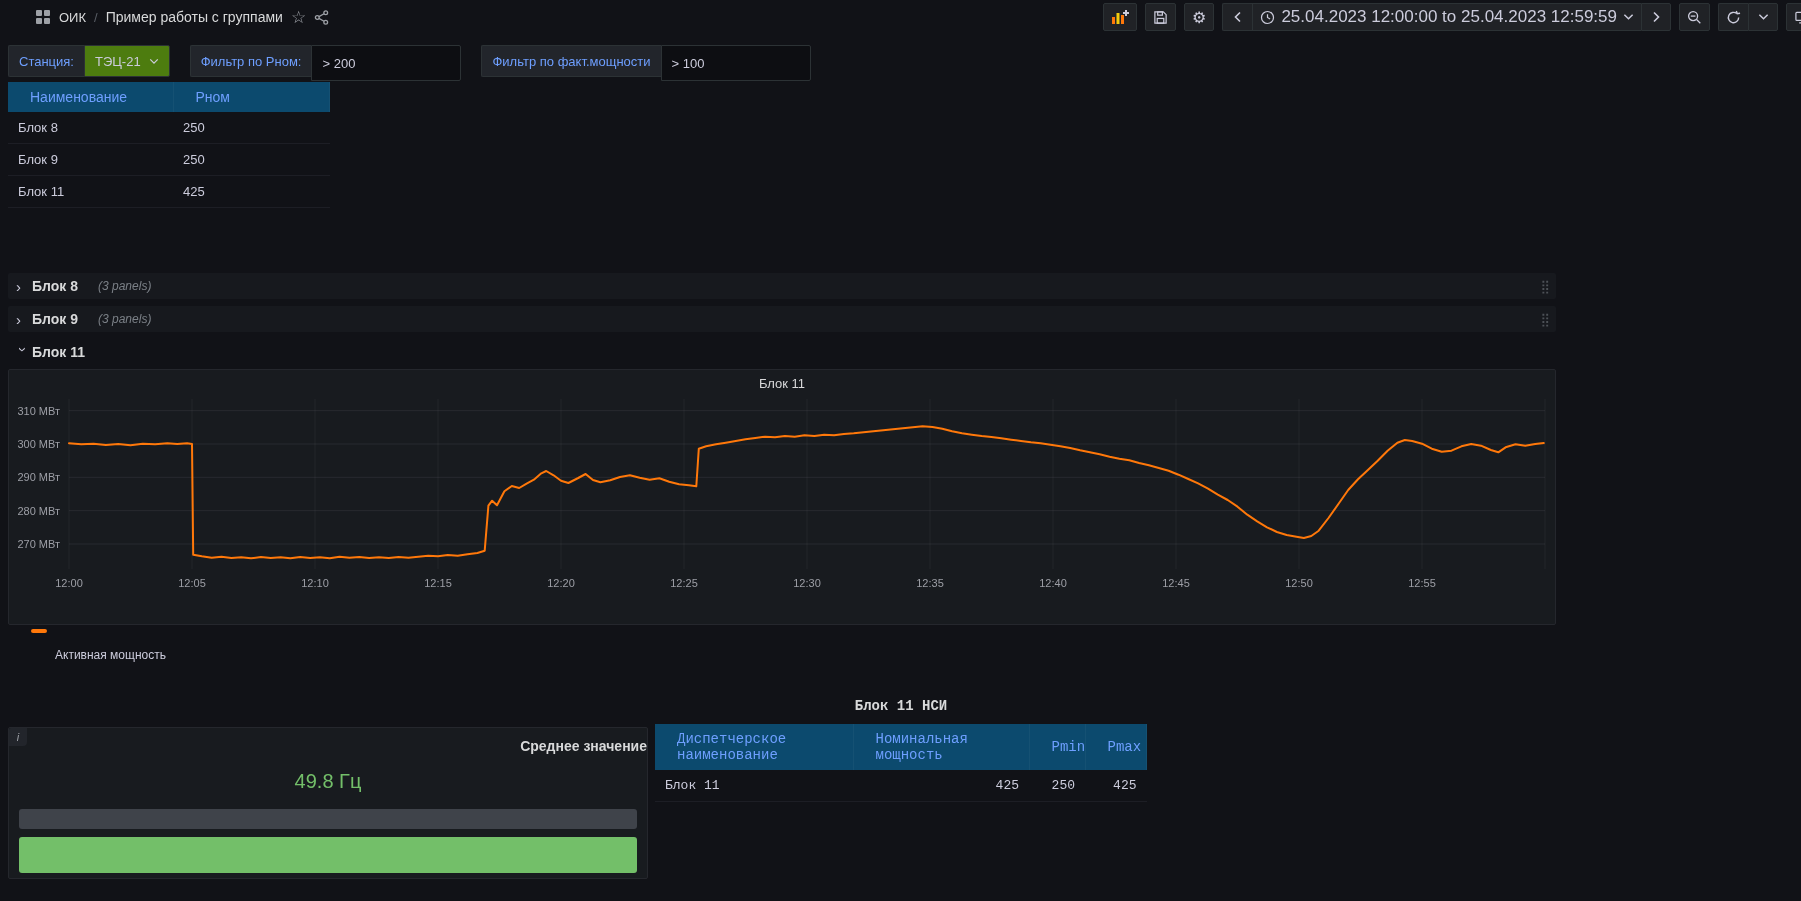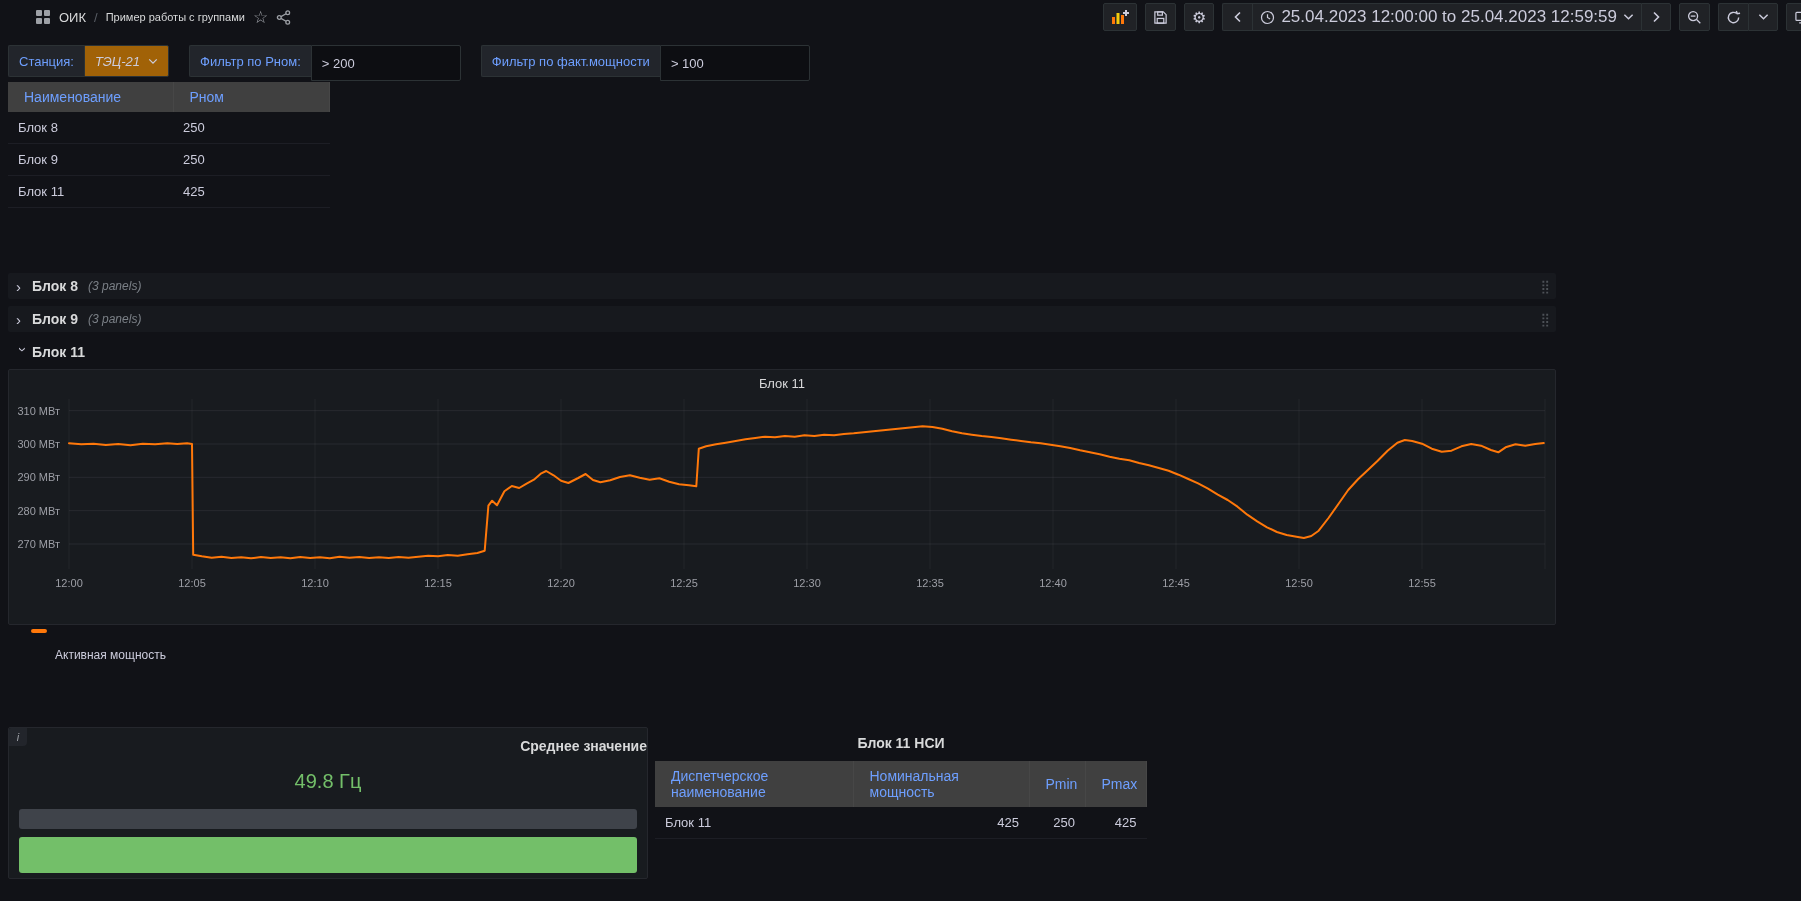--- a/index.html
+++ b/index.html
@@ -8,58 +8,58 @@
     width:1801px; height:901px; position:relative; overflow:hidden;
     background:#111217; color:#ccccdc;
     font-family:"Liberation Sans", sans-serif; font-size:13px;
   }
   
   .topbar { position:absolute; top:0; left:0; width:1801px; height:34px;
     display:flex; align-items:center; justify-content:space-between; padding:0 10px 0 8px;margin-left:27px; }
   .tb-left, .tb-right { display:flex; align-items:center; gap:8px; }
   .crumb-root { color:#d8d9da; cursor:pointer; }
   .crumb-sep { color:#5a5e66; }
-  .page-title { color:#d8d9da; font-weight:500; font-size:11px; }
+  .page-title { color:#d8d9da; font-weight:500; font-size:14px; }
   .tb-icon { color:#9da0a6; font-size:15px; line-height:1; display:inline-flex; align-items:center; }
   .tb-btn { height:28px; min-width:30px; background:#202226; border:1px solid #2c3235;
     border-radius:2px; display:flex; align-items:center; justify-content:center; gap:6px;
     color:#ccccdc; padding:0 7px; cursor:pointer; }
   .btn-group { display:flex; }
   .btn-group .tb-btn { border-radius:0; border-right-width:0; }
   .btn-group .tb-btn:first-child { border-radius:2px 0 0 2px; }
   .btn-group .tb-btn:last-child { border-radius:0 2px 2px 0; border-right-width:1px; }
   .time-text { font-size:17px; color:#ccccdc; white-space:nowrap; }
   svg.ic { display:block; }
   
   .submenu { position:absolute; top:38px; left:8px; display:flex; gap:20px; align-items:center;margin-top:7px; }
   .var-group { display:flex; align-items:stretch; height:32px; }
   .var-label { background:#22252b; color:#6e9fff; display:flex; align-items:center;
     padding:0 10px; border:1px solid #2c3235; border-right:none; border-radius:2px 0 0 2px;
     font-size:13px; white-space:nowrap; }
-  .var-picker { background:#a16207; border:1px solid #2c3235; border-radius:0 2px 2px 0;
-    display:flex; align-items:center; gap:8px; padding:0 10px; cursor:pointer; color:#ccccdc;font-style:italic; }
+  .var-picker { background:#4d7c0f; border:1px solid #2c3235; border-radius:0 2px 2px 0;
+    display:flex; align-items:center; gap:8px; padding:0 10px; cursor:pointer; color:#ccccdc; }
   .var-input { background:#0d0e12; border:1px solid #2c3235; border-radius:0 2px 2px 0;
     color:#ccccdc; font-size:13px; padding:17px 10px; width:150px; height:28px;
     font-family:"Liberation Sans", sans-serif; outline:none; }
   
   table.gtable { border-collapse:collapse; width:100%; table-layout:fixed; }
-  table.gtable th { background:#404040; color:#6e9fff; font-weight:400; text-align:left;
-    padding:7px 16px; font-size:14px; border-right:1px solid rgba(255,255,255,0.04); cursor:pointer; }
+  table.gtable th { background:#0c4a6e; color:#6e9fff; font-weight:400; text-align:left;
+    padding:7px 22px; font-size:14px; border-right:1px solid rgba(255,255,255,0.04); cursor:pointer; }
   table.gtable td { padding:8px 10px; font-size:13px; color:#ccccdc;
     border-bottom:1px solid rgba(204,204,220,0.07); }
   td.num, th.num { text-align:right; }
   .top-table { position:absolute; left:8px; top:82px; width:322px; }
   
   .dash-row { position:absolute; left:8px; width:1548px; height:26px; background:#17191e;
     border-radius:2px; display:flex; align-items:center; padding:0 8px; cursor:pointer; }
   .dash-row.expanded { background:transparent; }
   .row-chevron { color:#ccccdc; font-size:15px; width:14px; display:inline-block; }
   .row-chevron.rot90 { transform:rotate(90deg); transform-origin:45% 55%; }
   .row-title { font-weight:700; font-size:14px; color:#d8d9da; margin-left:2px; }
-  .row-meta { font-style:italic; font-size:12px; color:#7b8087; margin-left:10px; }
+  .row-meta { font-style:italic; font-size:12px; color:#7b8087; margin-left:20px; }
   .row-drag { margin-left:auto; color:#4d5157; font-size:13px; cursor:grab; letter-spacing:-2px; }
   
   .panel { position:absolute; background:#181b1f; border:1px solid #25272d; border-radius:2px; }
   .panel.transparent { background:transparent; border:none; }
   .panel-title { text-align:center; font-size:13px; font-weight:500; color:#d8d9da;
     padding:6px 0 2px 0; cursor:pointer; }
   
   .chart-panel { left:8px; top:369px; width:1548px; height:256px; }
   .chart-legend { display:flex; align-items:center; gap:8px; padding:2px 0 0 22px; cursor:pointer; }
   .legend-swatch { width:16px; height:4px; border-radius:2px; background:#FF780A; }
@@ -67,21 +67,21 @@
   
   .avg-panel { left:8px; top:727px; width:640px; height:152px; }
   .panel-info-corner { position:absolute; top:0; left:0; width:18px; height:18px;
     background:#22252b; color:#9da0a6; font-size:11px; font-style:italic;
     display:flex; align-items:center; justify-content:center; border-radius:2px 0 4px 0; cursor:pointer; }
   .avg-title { text-align:right; font-size:14px; font-weight:700; color:#d8d9da; padding-top:10px; }
   .avg-value { text-align:center; font-size:20px; font-weight:500; margin-top:16px; }
   .gauge-track { margin:16px 10px 0 10px; height:20px; background:#3f434a; border-radius:3px; }
   .gauge-bar { margin:8px 10px 0 10px; height:36px; border-radius:3px; }
   
-  .nsi-panel { left:655px; top:727px; width:492px; height:152px; }
+  .nsi-panel { left:655px; top:690px; width:492px; height:152px;font-family:Liberation Mono, monospace; }
   .nsi-title { text-align:center; font-size:14px; font-weight:700; color:#d8d9da; padding:8px 0 10px 0; cursor:pointer; }
 </style>
 </head>
 <body>
 
 <div class="topbar">
   <div class="tb-left">
     <span class="tb-icon">
       <svg class="ic" width="16" height="16" viewBox="0 0 16 16">
           <g fill="#9da0a6">

